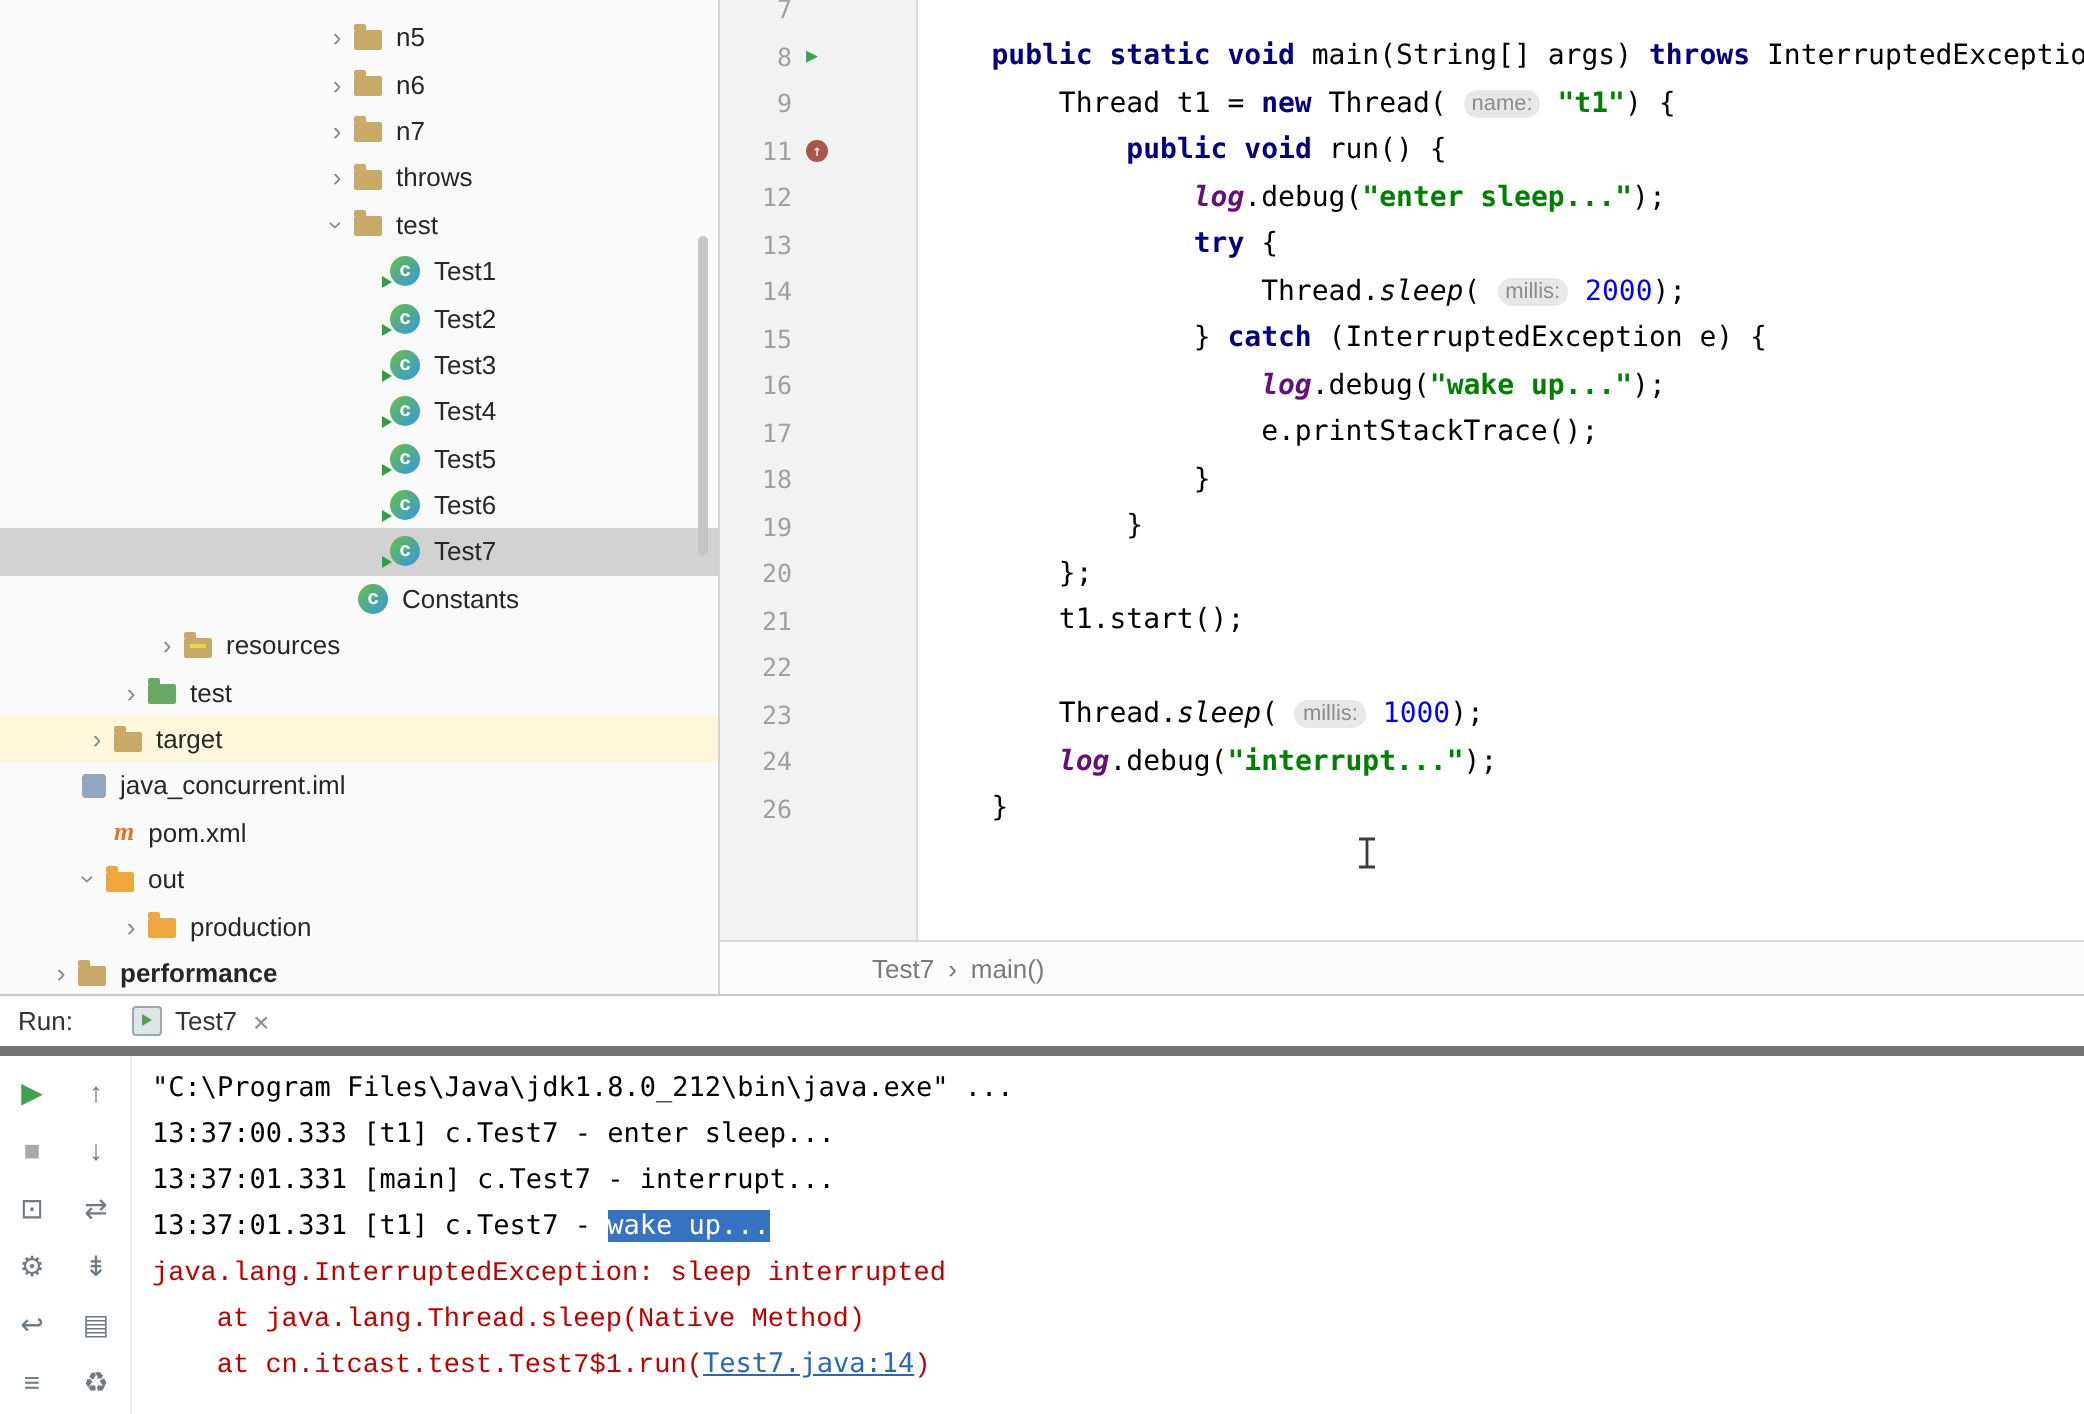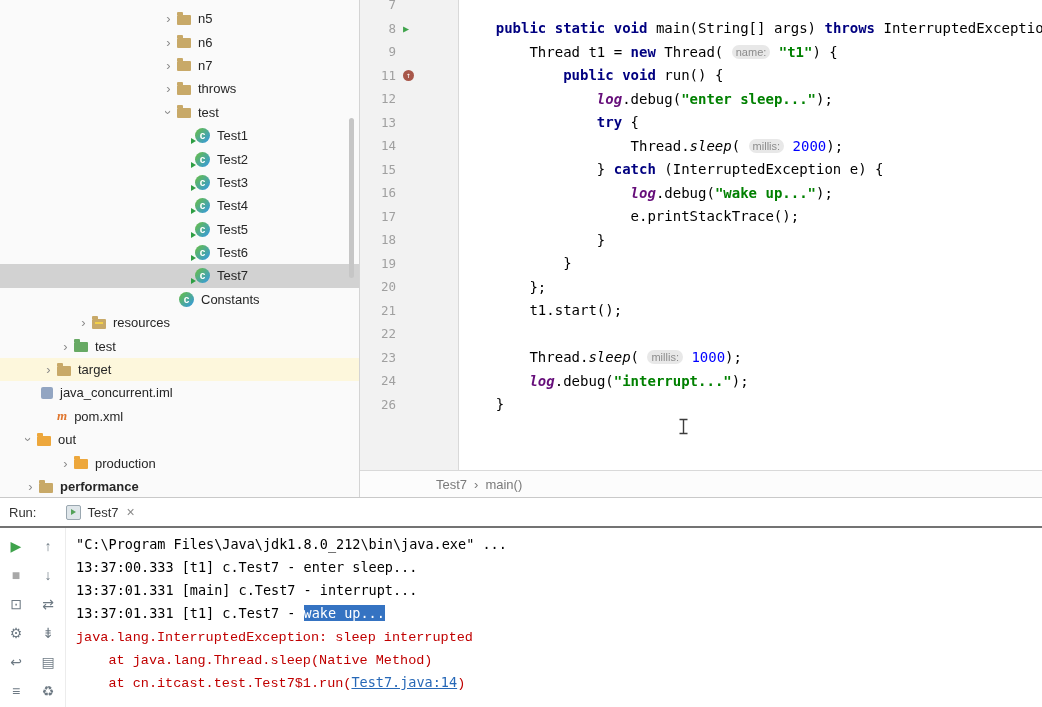--- a/index.html
+++ b/index.html
@@ -55,21 +55,21 @@
   .ovr{width:11px;height:11px;border-radius:50%;background:#a8574a;color:#fff;font-size:8px;line-height:11px;
        text-align:center;cursor:pointer;}
   .bulb{width:11px;height:11px;border-radius:50%;background:#f5c742;border:1px solid #c79f2e;
         margin-left:auto;margin-right:10px;box-sizing:border-box;cursor:pointer;}
   .ibeam{position:absolute;left:318px;top:418px;}
   .breadcrumb{flex:none;height:26px;border-top:1px solid #d9d9d9;display:flex;align-items:center;
               padding-left:76px;gap:7px;font-size:13px;color:#7a7a7a;background:#fcfcfc;}
   .crumb{cursor:pointer;}
   
   .run-header{height:31px;box-sizing:border-box;display:flex;align-items:center;padding-left:9px;
-              border-top:1px solid #c9c9c9;border-bottom:2px solid #737373;background:#fff;font-size:13px;color:#333;}
+              border-top:1px solid #c9c9c9;border-bottom:5px solid #737373;background:#fff;font-size:13px;color:#333;}
   .run-tab{display:flex;align-items:center;gap:6px;margin-left:24px;padding:3px 6px;cursor:pointer;}
   .tab-icon{width:13px;height:13px;border:1px solid #9aa7b0;background:#dfe6ea;border-radius:2px;position:relative;}
   .tab-icon::after{content:"";position:absolute;left:4px;top:3px;border-left:5px solid #53a158;
                    border-top:3px solid transparent;border-bottom:3px solid transparent;}
   .tab-close{color:#8a8a8a;font-size:14px;margin-left:2px;cursor:pointer;}
   
   .console{display:flex;height:179px;background:#fff;}
   .console-toolbar{width:66px;flex:none;display:flex;padding-top:3px;border-right:1px solid #ececec;box-sizing:border-box;}
   .tcol{width:32px;display:flex;flex-direction:column;align-items:center;}
   .tbtn{height:29px;width:100%;display:flex;align-items:center;justify-content:center;color:#6e7a84;font-size:14px;cursor:pointer;}
@@ -173,21 +173,21 @@
           <div class="tree-row" style="padding-left: 24px;">
             <span class="chev none">›</span>
             <span class="ticon iml"></span>
             <span class="tlabel">java_concurrent.iml</span>
           </div>
           <div class="tree-row" style="padding-left: 40px;">
             <span class="chev none">›</span>
             <span class="ticon maven">m</span>
             <span class="tlabel">pom.xml</span>
           </div>
-          <div class="tree-row" style="padding-left: 20px;">
+          <div class="tree-row" style="padding-left: 36px;">
             <span class="chev down">›</span>
             <span class="ticon fold f-orange"></span>
             <span class="tlabel">out</span>
           </div>
           <div class="tree-row" style="padding-left: 57px;">
             <span class="chev">›</span>
             <span class="ticon fold f-orange"></span>
             <span class="tlabel">production</span>
           </div>
           <div class="tree-row bold" style="padding-left: 22px;">

